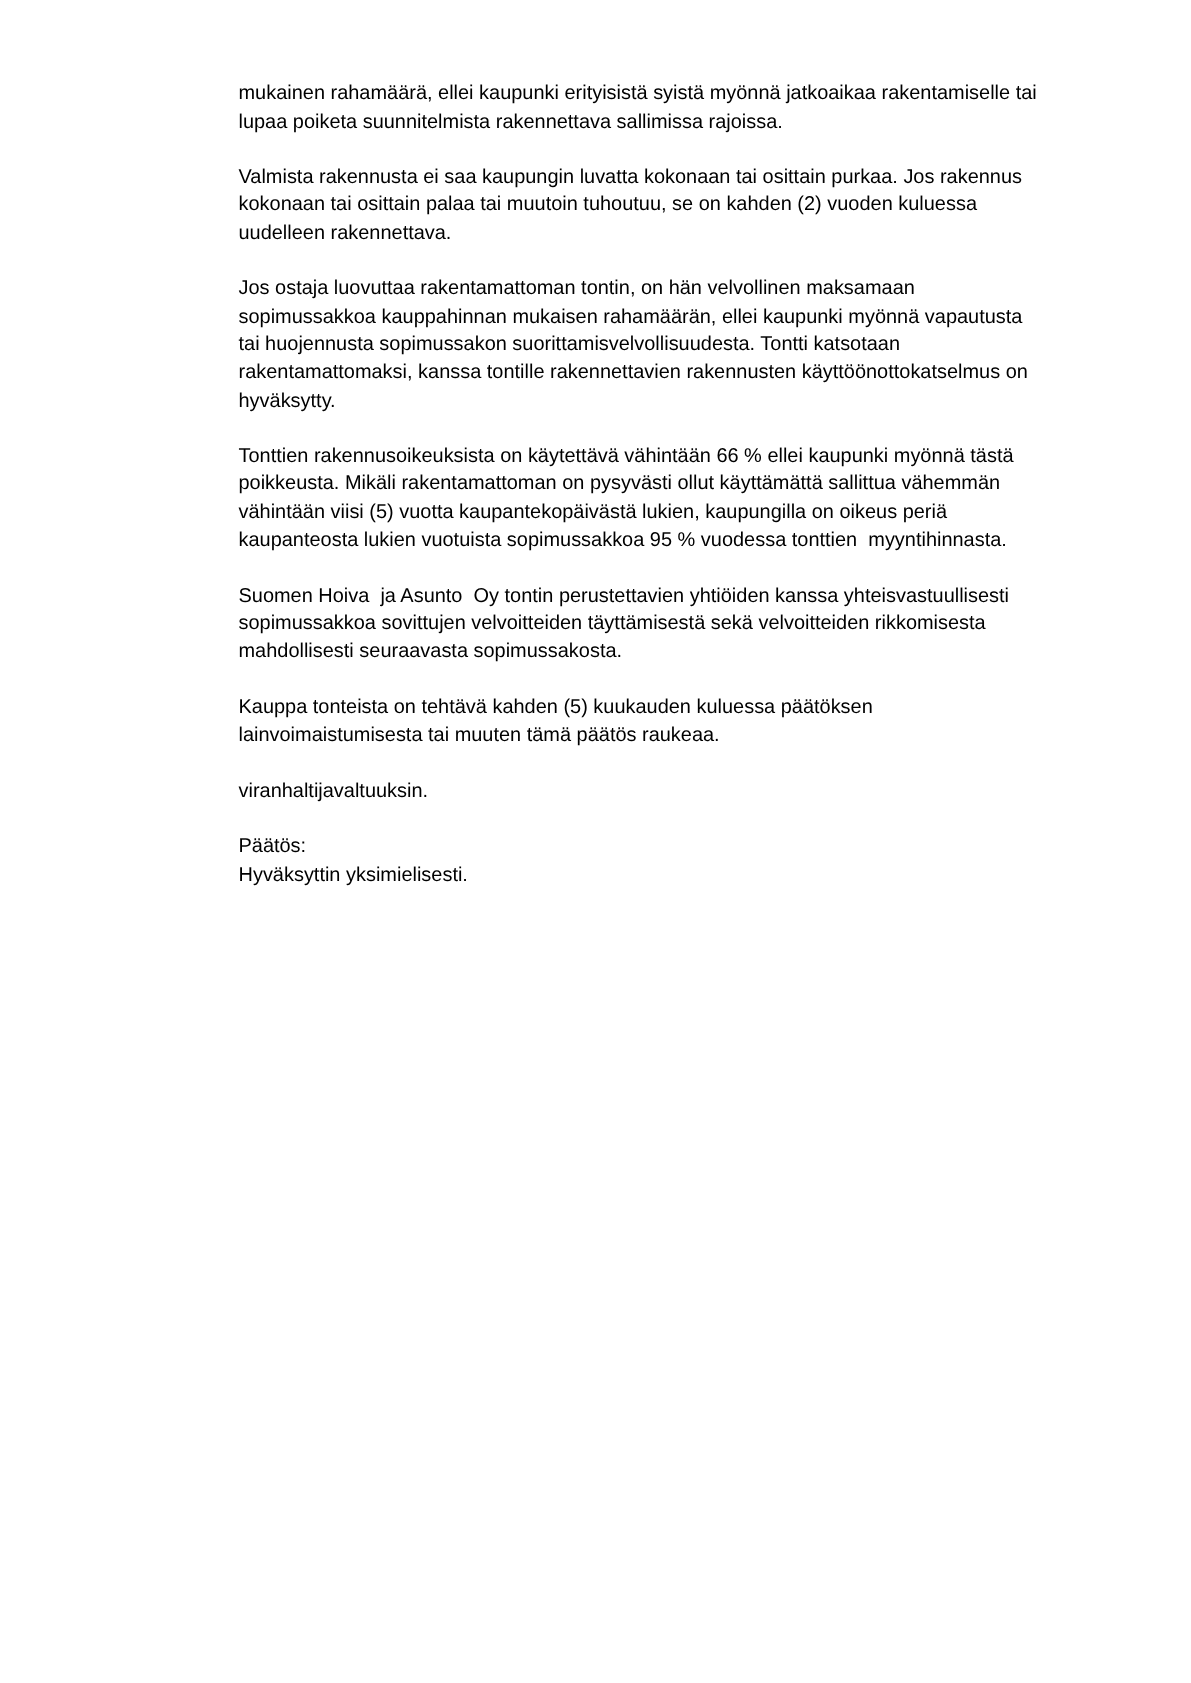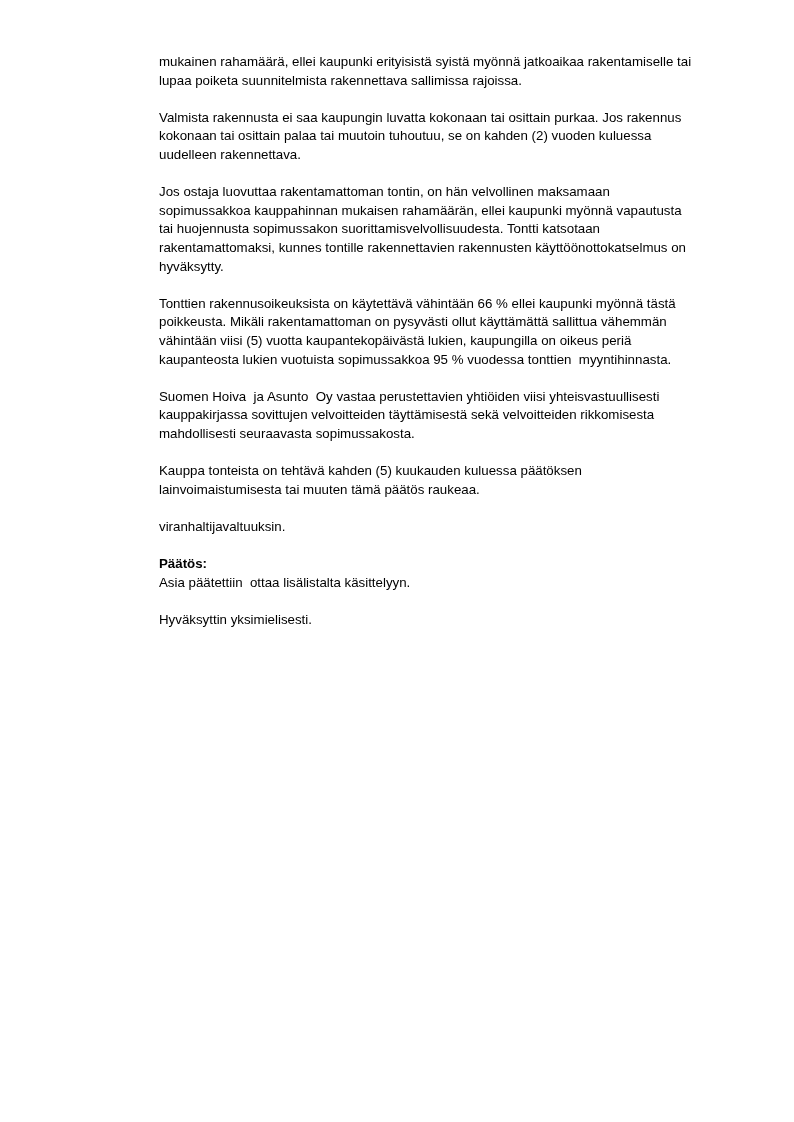--- a/index.html
+++ b/index.html
@@ -26,21 +26,21 @@
     background: #ffffff;
   }
   .text-block {
     width: 580px;
   }
   p.paragraph {
     margin: 0 0 18.6px 0;
     padding: 0;
   }
   p.paragraph.heading {
-    font-weight: bold;
+    font-weight: normal;
     margin-bottom: 0;
   }
   .line {
     display: block;
     white-space: pre-wrap;
   }
 </style>
 </head>
 <body>
 
@@ -52,44 +52,41 @@
       </p>
       <p class="paragraph">
         <span class="line">Valmista rakennusta ei saa kaupungin luvatta kokonaan tai osittain purkaa. Jos rakennus</span>
         <span class="line">kokonaan tai osittain palaa tai muutoin tuhoutuu, se on kahden (2) vuoden kuluessa</span>
         <span class="line">uudelleen rakennettava.</span>
       </p>
       <p class="paragraph">
         <span class="line">Jos ostaja luovuttaa rakentamattoman tontin, on hän velvollinen maksamaan</span>
         <span class="line">sopimussakkoa kauppahinnan mukaisen rahamäärän, ellei kaupunki myönnä vapautusta</span>
         <span class="line">tai huojennusta sopimussakon suorittamisvelvollisuudesta. Tontti katsotaan</span>
-        <span class="line">rakentamattomaksi, kunnes tontille rakennettavien rakennusten käyttöönottokatselmus on</span>
+        <span class="line">rakentamattomaksi, kanssa tontille rakennettavien rakennusten käyttöönottokatselmus on</span>
         <span class="line">hyväksytty.</span>
       </p>
       <p class="paragraph">
         <span class="line">Tonttien rakennusoikeuksista on käytettävä vähintään 66 % ellei kaupunki myönnä tästä</span>
         <span class="line">poikkeusta. Mikäli rakentamattoman on pysyvästi ollut käyttämättä sallittua vähemmän</span>
         <span class="line">vähintään viisi (5) vuotta kaupantekopäivästä lukien, kaupungilla on oikeus periä</span>
         <span class="line">kaupanteosta lukien vuotuista sopimussakkoa 95 % vuodessa tonttien  myyntihinnasta.</span>
       </p>
       <p class="paragraph">
-        <span class="line">Suomen Hoiva  ja Asunto  Oy vastaa perustettavien yhtiöiden viisi yhteisvastuullisesti</span>
-        <span class="line">kauppakirjassa sovittujen velvoitteiden täyttämisestä sekä velvoitteiden rikkomisesta</span>
+        <span class="line">Suomen Hoiva  ja Asunto  Oy tontin perustettavien yhtiöiden kanssa yhteisvastuullisesti</span>
+        <span class="line">sopimussakkoa sovittujen velvoitteiden täyttämisestä sekä velvoitteiden rikkomisesta</span>
         <span class="line">mahdollisesti seuraavasta sopimussakosta.</span>
       </p>
       <p class="paragraph">
         <span class="line">Kauppa tonteista on tehtävä kahden (5) kuukauden kuluessa päätöksen</span>
         <span class="line">lainvoimaistumisesta tai muuten tämä päätös raukeaa.</span>
       </p>
       <p class="paragraph">
         <span class="line">viranhaltijavaltuuksin.</span>
       </p>
       <p class="paragraph heading">
         <span class="line">Päätös:</span>
       </p>
       <p class="paragraph">
-        <span class="line">Asia päätettiin  ottaa lisälistalta käsittelyyn.</span>
-      </p>
-      <p class="paragraph">
         <span class="line">Hyväksyttin yksimielisesti.</span>
       </p>
     </div>
 </div>
 
 </body></html>

